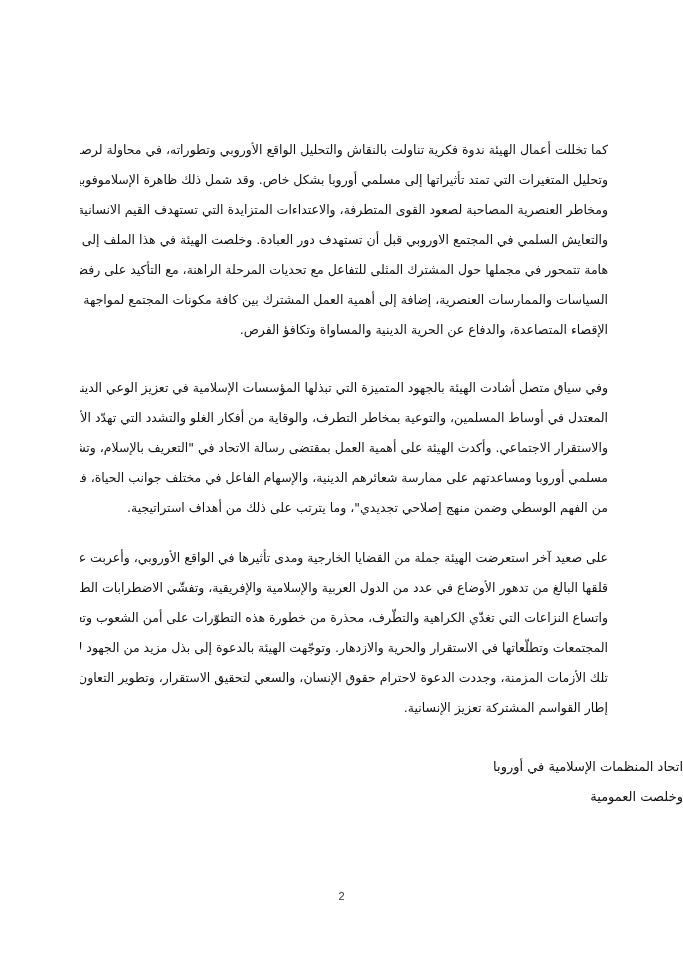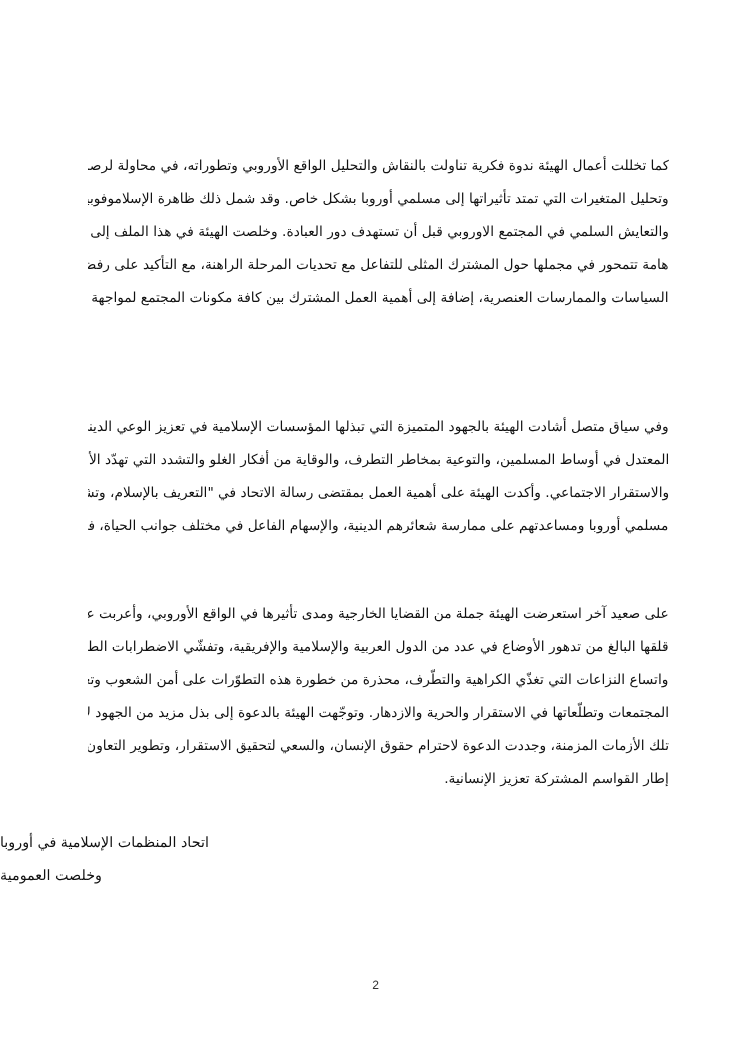--- a/index.html
+++ b/index.html
@@ -51,21 +51,21 @@
       text-align-last: right;
     }
     #para-1 { top: 135px; }
     #para-2 { top: 373px; }
     #para-3 { top: 543px; }
     .signature {
       position: absolute;
       left: 0;
       width: 683px;
       top: 752px;
-      text-align: left;
+      text-align: right;
       direction: rtl;
     }
     .signature .sig-line {
       display: block;
       height: 30px;
       line-height: 30px;
       font-size: 13px;
     }
     .page-number {
       position: absolute;
@@ -81,30 +81,33 @@
 </head>
 <body>
 
 <div class="page">
 
   <div class="body-text">
 
     <div class="paragraph" id="para-1">
       <span class="line">كما تخللت أعمال الهيئة ندوة فكرية تناولت بالنقاش والتحليل الواقع الأوروبي وتطوراته، في محاولة لرصد</span>
       <span class="line">وتحليل المتغيرات التي تمتد تأثيراتها إلى مسلمي أوروبا بشكل خاص. وقد شمل ذلك ظاهرة الإسلاموفوبيا،</span>
+      <span class="line">ومخاطر العنصرية المصاحبة لصعود القوى المتطرفة، والاعتداءات المتزايدة التي تستهدف القيم الانسانية</span>
       <span class="line">والتعايش السلمي في المجتمع الاوروبي قبل أن تستهدف دور العبادة. وخلصت الهيئة في هذا الملف إلى توصيات</span>
       <span class="line">هامة تتمحور في مجملها حول المشترك المثلى للتفاعل مع تحديات المرحلة الراهنة، مع التأكيد على رفض</span>
       <span class="line">السياسات والممارسات العنصرية، إضافة إلى أهمية العمل المشترك بين كافة مكونات المجتمع لمواجهة ثقافة</span>
+      <span class="line last">الإقصاء المتصاعدة، والدفاع عن الحرية الدينية والمساواة وتكافؤ الفرص.</span>
     </div>
 
     <div class="paragraph" id="para-2">
       <span class="line">وفي سياق متصل أشادت الهيئة بالجهود المتميزة التي تبذلها المؤسسات الإسلامية في تعزيز الوعي الديني</span>
       <span class="line">المعتدل في أوساط المسلمين، والتوعية بمخاطر التطرف، والوقاية من أفكار الغلو والتشدد التي تهدّد الأمن</span>
       <span class="line">والاستقرار الاجتماعي. وأكدت الهيئة على أهمية العمل بمقتضى رسالة الاتحاد في "التعريف بالإسلام، وتشجيع</span>
       <span class="line">مسلمي أوروبا ومساعدتهم على ممارسة شعائرهم الدينية، والإسهام الفاعل في مختلف جوانب الحياة، في إطار</span>
+      <span class="line last">من الفهم الوسطي وضمن منهج إصلاحي تجديدي"، وما يترتب على ذلك من أهداف استراتيجية.</span>
     </div>
 
     <div class="paragraph" id="para-3">
       <span class="line">على صعيد آخر استعرضت الهيئة جملة من القضايا الخارجية ومدى تأثيرها في الواقع الأوروبي، وأعربت عن</span>
       <span class="line">قلقها البالغ من تدهور الأوضاع في عدد من الدول العربية والإسلامية والإفريقية، وتفشّي الاضطرابات الطائفية،</span>
       <span class="line">واتساع النزاعات التي تغذّي الكراهية والتطّرف، محذرة من خطورة هذه التطوّرات على أمن الشعوب وتعايش</span>
       <span class="line">المجتمعات وتطلّعاتها في الاستقرار والحرية والازدهار. وتوجّهت الهيئة بالدعوة إلى بذل مزيد من الجهود لإنهاء</span>
       <span class="line">تلك الأزمات المزمنة، وجددت الدعوة لاحترام حقوق الإنسان، والسعي لتحقيق الاستقرار، وتطوير التعاون في</span>
       <span class="line last">إطار القواسم المشتركة تعزيز الإنسانية.</span>
     </div>

